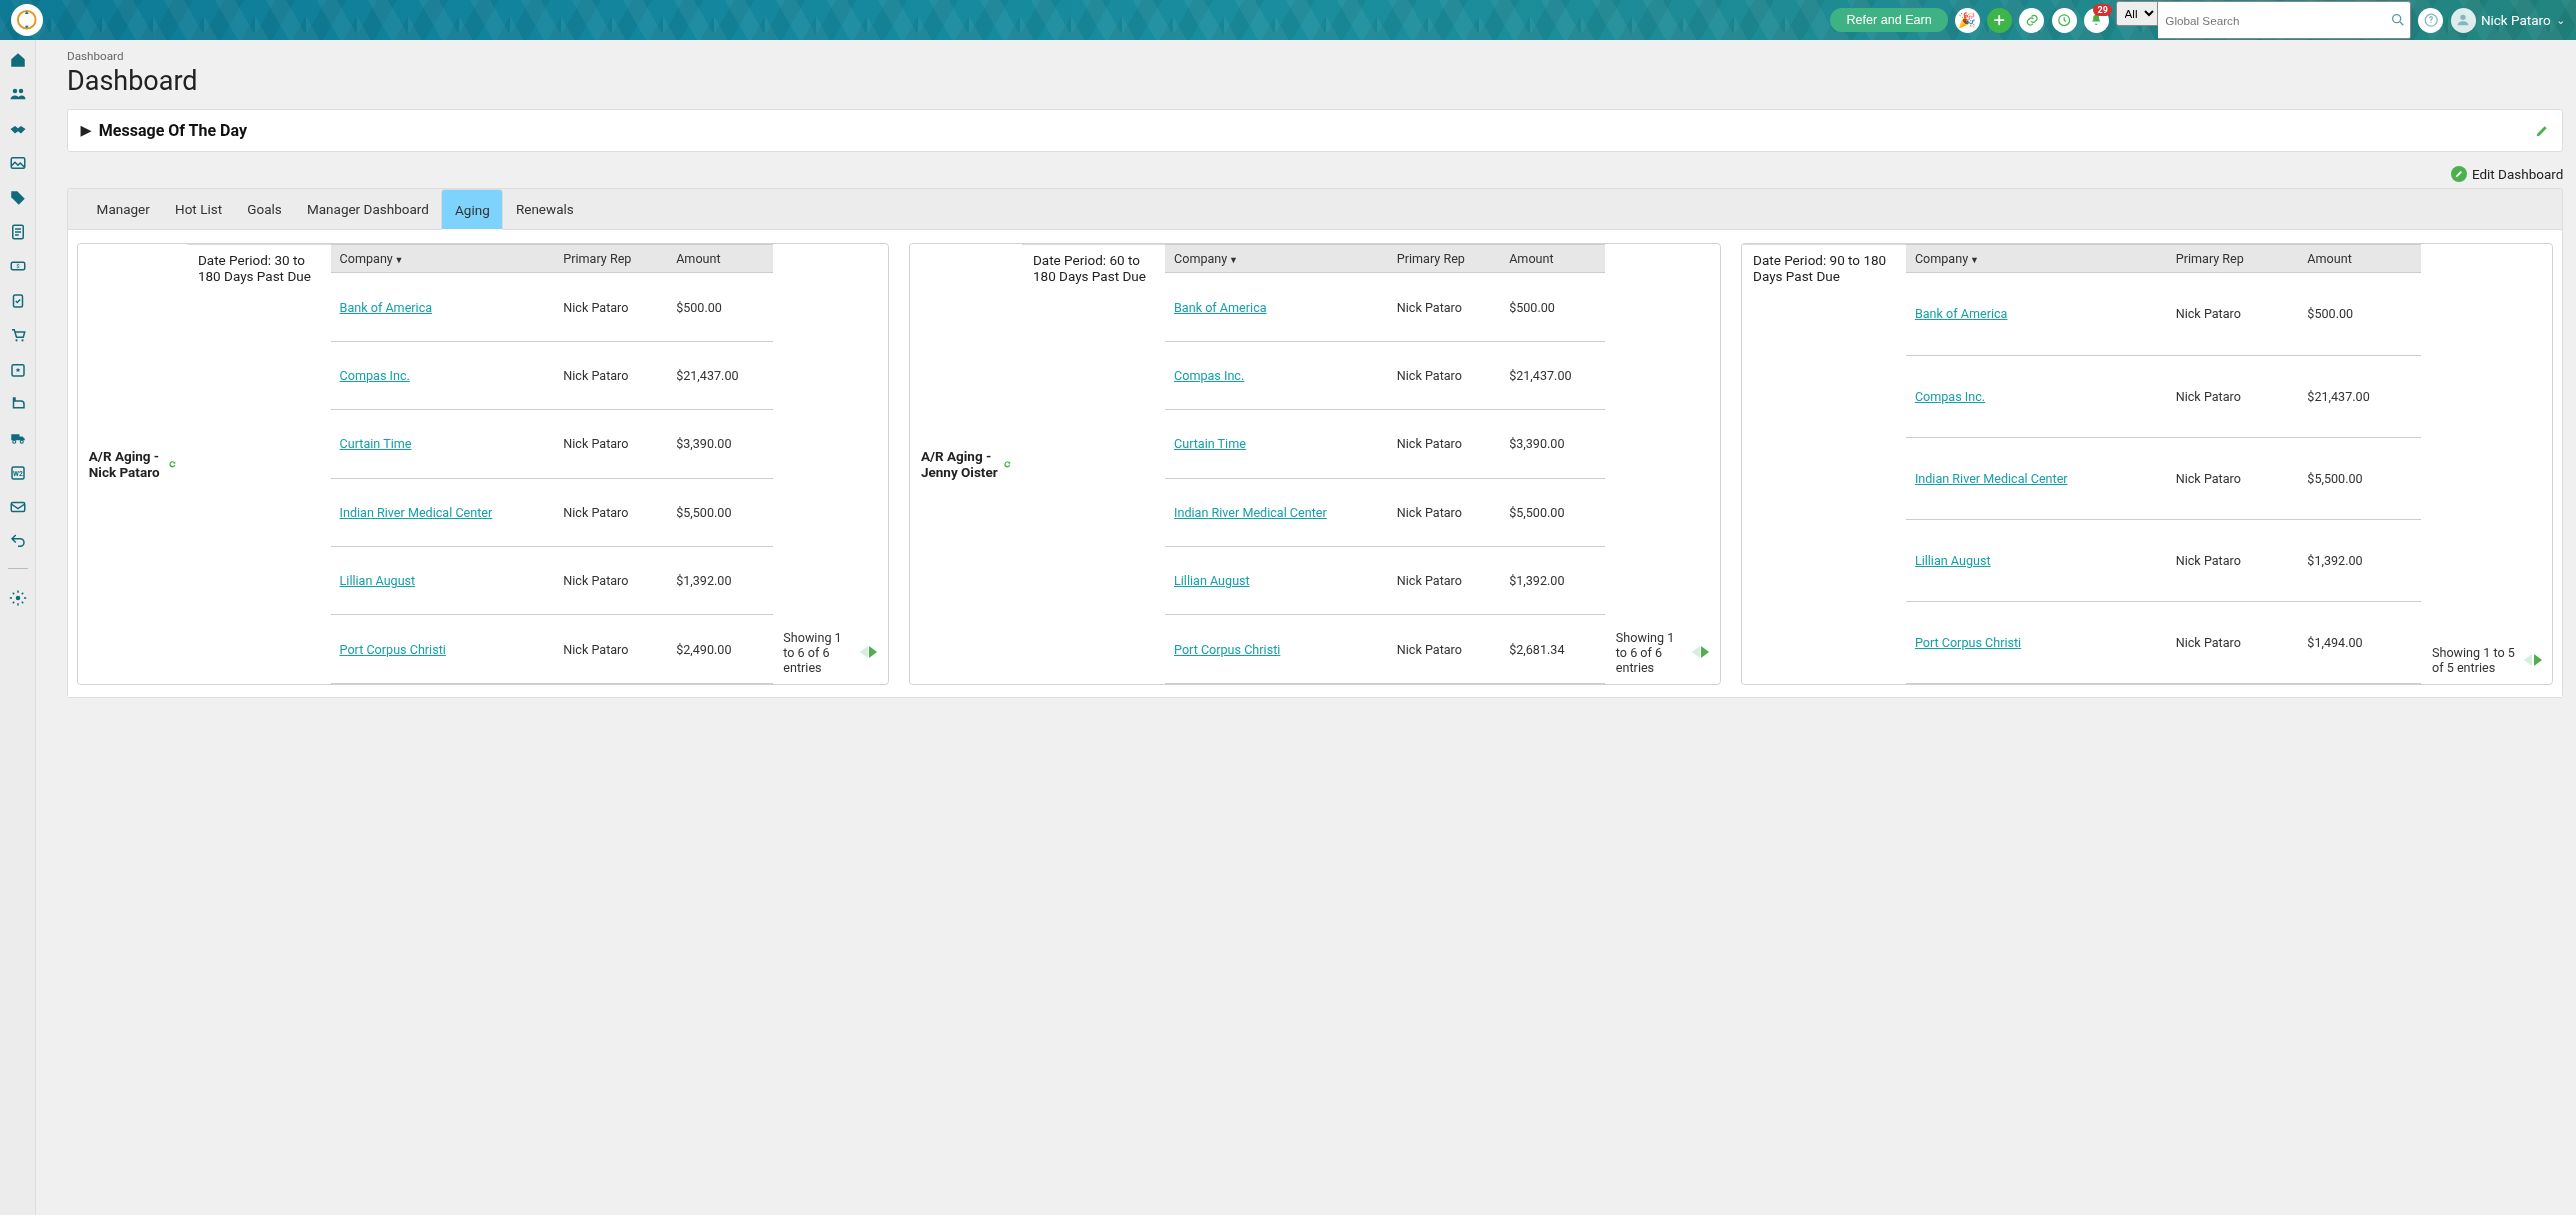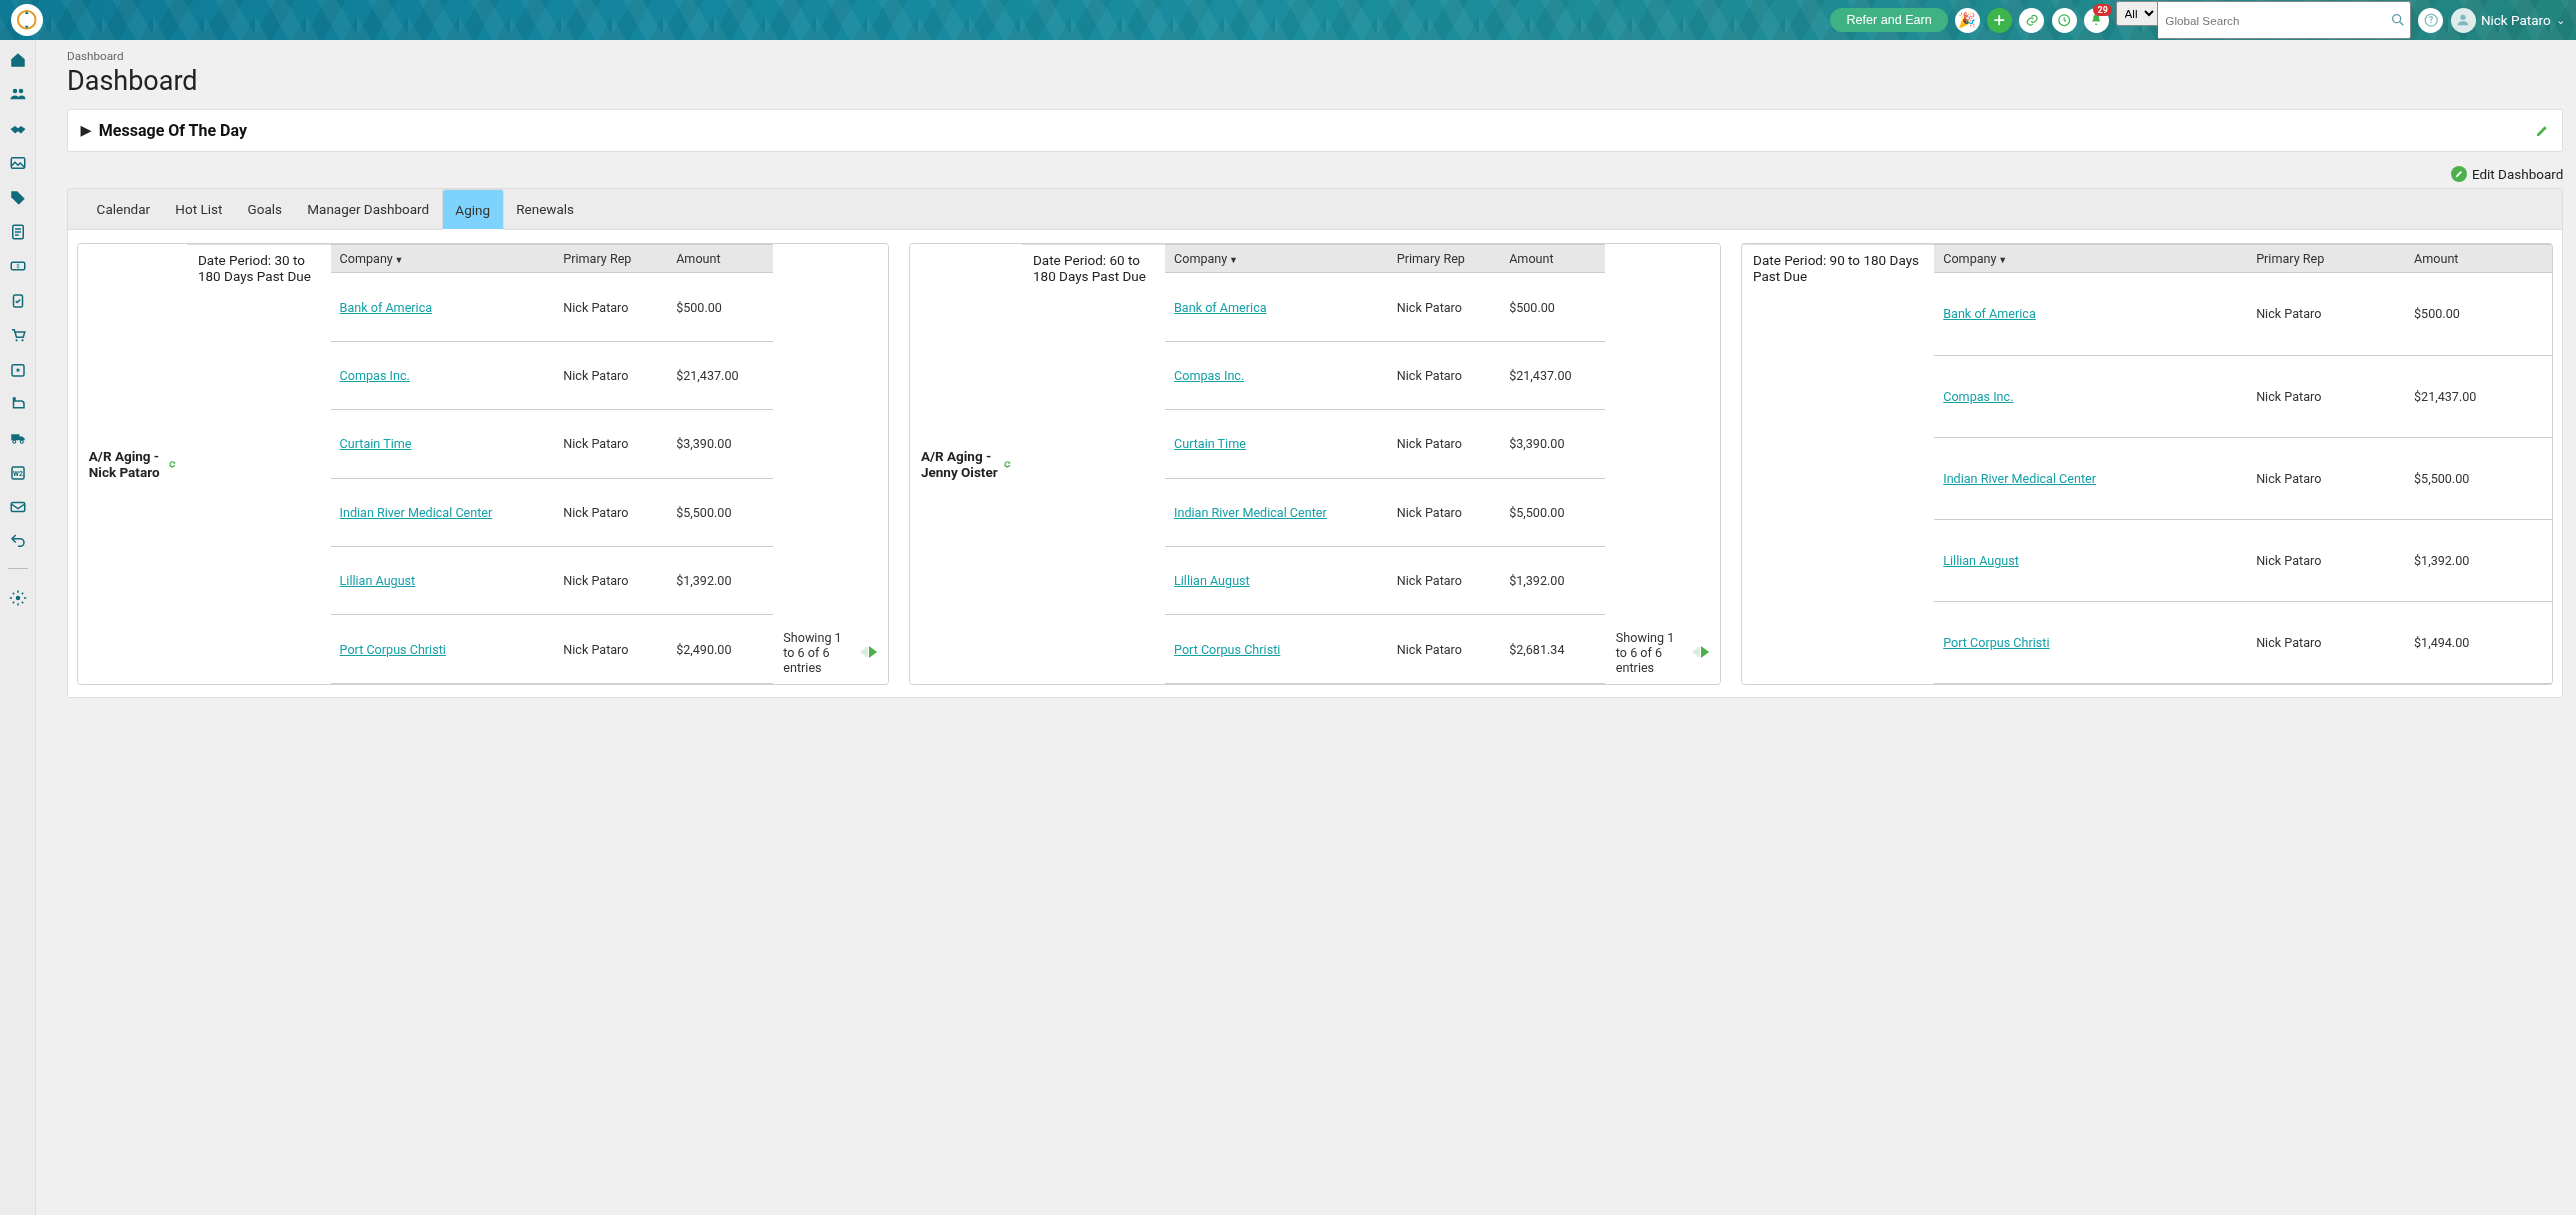--- a/index.html
+++ b/index.html
@@ -340,21 +340,21 @@
       <span class="pill">
           <svg viewBox="0 0 24 24">
             <path d="M4 20l4-1 11-11-3-3L5 16z"></path>
           </svg>
         </span>
       <span>Edit Dashboard</span>
     </div>
 
     <div class="dash-panel">
       <div class="tabs" id="tabs">
-          <div class="tab">Calendar</div>
+          <div class="tab">Manager</div>
           <div class="tab">Hot List</div>
           <div class="tab">Goals</div>
           <div class="tab">Manager Dashboard</div>
           <div class="tab active">Aging</div>
           <div class="tab">Renewals</div>
         </div>
       <div class="widgets" id="widgets">
           <div class="widget">
             <div class="w-head">
               <span>A/R Aging - Nick Pataro</span>
@@ -500,18 +500,25 @@
                   <td>Nick Pataro</td>
                   <td>$1,392.00</td>
                 </tr>
                 <tr>
                   <td><a href="#">Port Corpus Christi</a></td>
                   <td>Nick Pataro</td>
                   <td>$1,494.00</td>
                 </tr>
               </tbody>
             </table>
+            <div class="w-foot">
+              <span>Showing 1 to 5 of 5 entries</span>
+              <span class="pager">
+                <span class="prev dis"></span>
+                <span class="next"></span>
+              </span>
+            </div>
           </div>
         </div>
     </div>
   </div>
 </div>
 
 
 </body></html>

